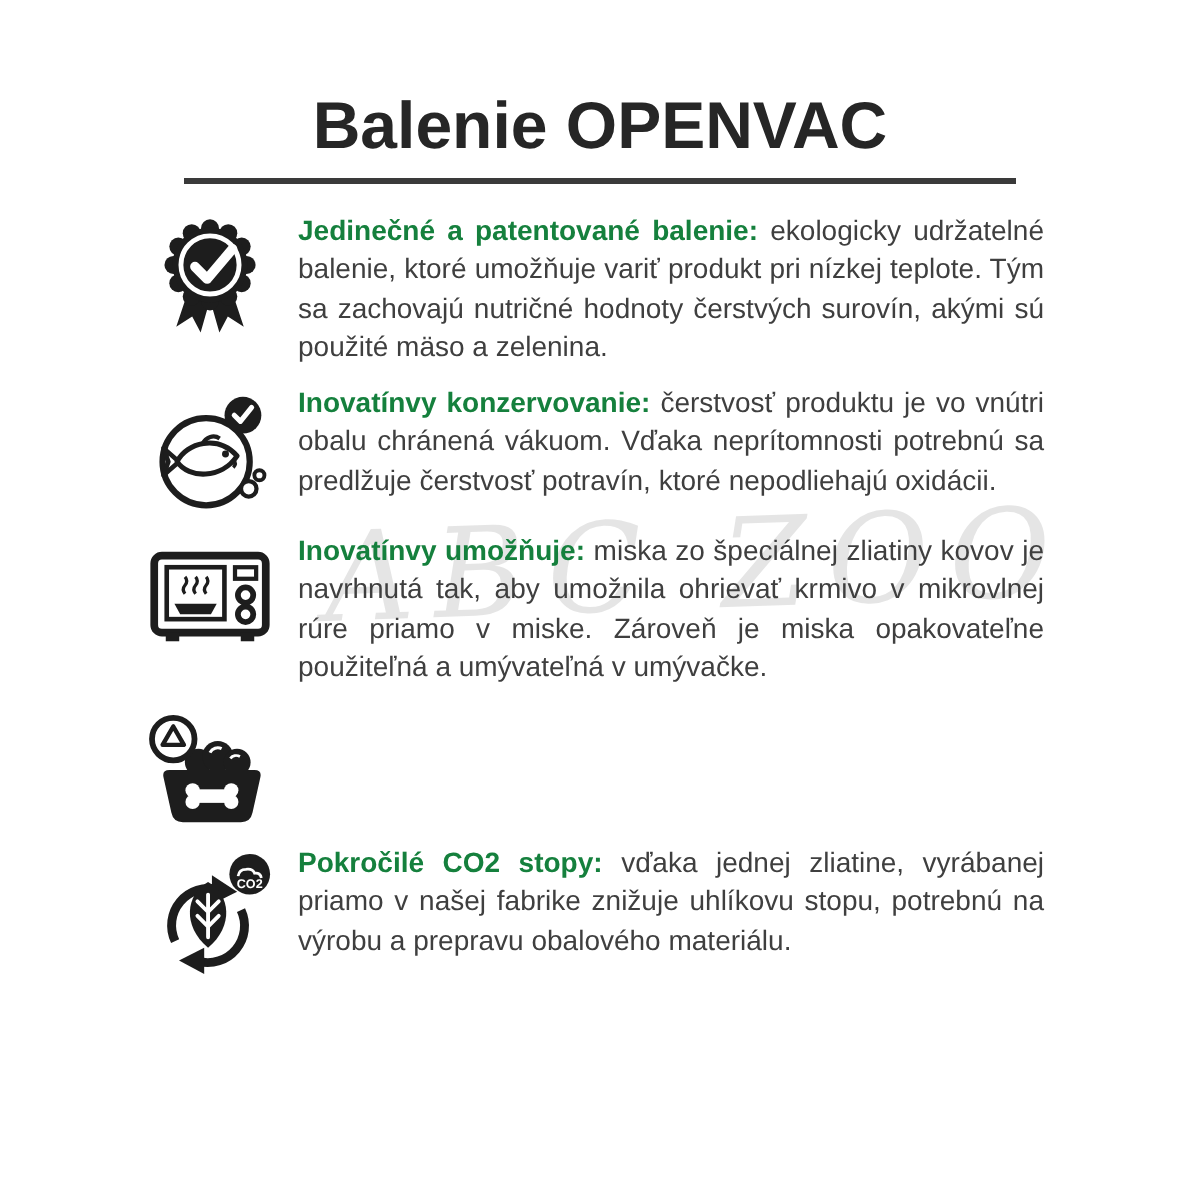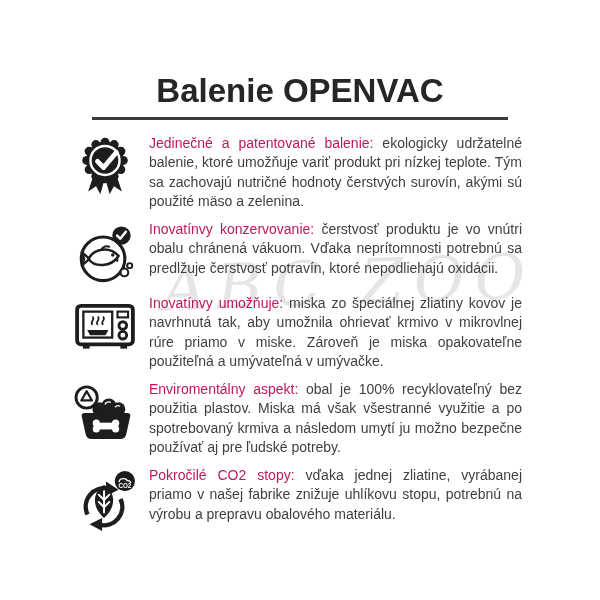--- a/index.html
+++ b/index.html
@@ -8,35 +8,35 @@
     background:#ffffff; font-family:"Liberation Sans", sans-serif;
   }
   .watermark {
     position:absolute; left:162px; top:246px; z-index:0;
     font-family:"DejaVu Serif", serif; font-style:italic;
     font-size:62px; letter-spacing:10px; white-space:nowrap;
     color:rgba(80,80,80,0.15); transform:rotate(-2deg);
   }
   .content { position:relative; z-index:1; }
   .title {
-    margin:0; padding-top:72px; text-align:center;
+    margin:0; padding-top:44px; text-align:center;
     font-size:33px; font-weight:700; color:#262626;
   }
   .rule { width:416px; height:2.5px; background:#3a3a3a; margin:7px auto 0; }
   .sections { margin-top:14px; }
   .row { display:flex; align-items:flex-start; padding-left:71px; margin-bottom:8px; }
   .icon-cell {
     width:68px; flex:0 0 68px; display:flex; justify-content:center;
     padding-top:2px; margin-right:10px;
   }
   .text {
     width:373px; margin:0; font-size:14px; line-height:19.5px;
     color:#3f3f3f; text-align:justify;
   }
-  .text b { color:#be185d; font-weight:400; }
+  .text b { color:#15803d; font-weight:700; }
   svg { display:block; }
 </style>
 </head>
 <body>
 
 <div class="stage">
 
   <div class="watermark">ABC ZOO</div>
 
   <div class="content">
@@ -123,21 +123,20 @@
                 <circle cx="23" cy="46.5" r="3.7"></circle>
               <circle cx="43" cy="40.5" r="3.7"></circle>
                 <circle cx="43" cy="46.5" r="3.7"></circle>
               <rect x="23" y="40" width="20" height="7"></rect>
             </g>
             <circle cx="13" cy="14" r="11" fill="#ffffff" stroke="#1d1d1d" stroke-width="3"></circle>
             <path d="M13 7.5 L18.5 17 H7.5 Z" fill="none" stroke="#1d1d1d" stroke-width="2.3" stroke-linejoin="round"></path>
             <path d="M10.5 11.5 l2.5 -4 l2.5 4" fill="none" stroke="#1d1d1d" stroke-width="1.4"></path>
           </svg>
         </div>
-        <p class="text"><b>Enviromentálny aspekt:</b> <span>obal je 100% recyklovateľný bez použitia plastov. Miska má však všestranné využitie a po spotrebovaný krmiva a následom umytí ju možno bezpečne používať aj pre ľudské potreby.</span></p>
       </section>
 
       <section class="row">
         <div class="icon-cell">
           <svg viewBox="0 0 64 64" width="62" height="64" aria-hidden="true">
             <path d="M14 47 A19 19 0 0 1 36 20.5" fill="none" stroke="#1d1d1d" stroke-width="4.6"></path>
             <polygon points="33,13 46,21.5 33,28" fill="#1d1d1d"></polygon>
             <path d="M48 31 A19 19 0 0 1 26 57.5" fill="none" stroke="#1d1d1d" stroke-width="4.6"></path>
             <polygon points="29,50.5 16,57 29,64" fill="#1d1d1d"></polygon>
             <path d="M31 16.5 C42.5 23 44.5 39 31 50.5 C17.5 39 19.5 23 31 16.5 Z" fill="#1d1d1d"></path>

